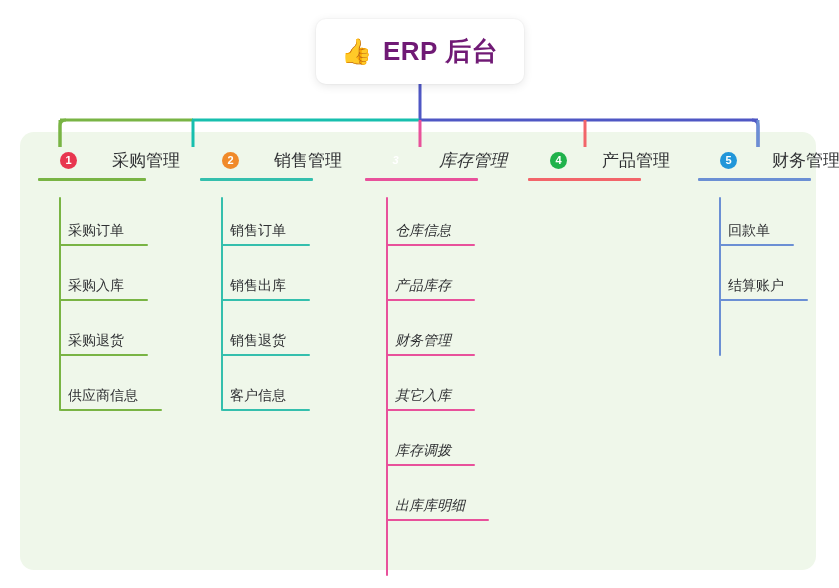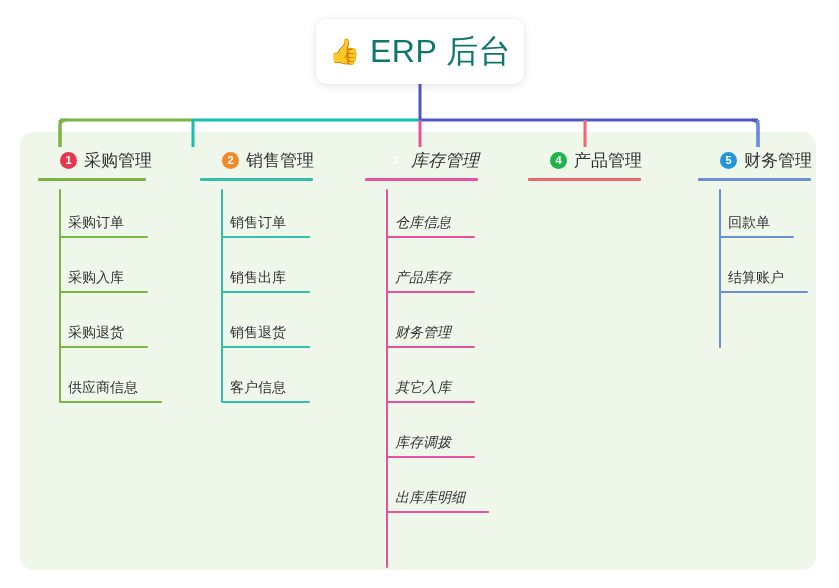--- a/index.html
+++ b/index.html
@@ -37,24 +37,25 @@
     justify-content: center;
     gap: 10px;
     z-index: 5;
   }
   .root-emoji {
     font-size: 25px;
     line-height: 1;
     display: block;
   }
   .root-title {
-    font-size: 32px;
-    color: #0f766e;
+    font-size: 26px;
+    color: #701a75;
     letter-spacing: 0.5px;
     white-space: nowrap;
+    font-weight: bold;
   }
 
   
   .panel {
     position: absolute;
     left: 20px;
     top: 132px;
     width: 796px;
     height: 438px;
     background: #eff7ea;
@@ -92,30 +93,31 @@
     font-size: 11px;
     line-height: 17px;
     text-align: center;
     font-weight: bold;
     flex: 0 0 auto;
   }
   .col-title {
     font-size: 17px;
     color: #2f3033;
     white-space: nowrap;
+    margin-left: 28px;
   }
   .head-rule {
     height: 3px;
     border-radius: 1px;
     margin-top: 6px;
   }
 
   .items {
     position: relative;
-    margin-top: 8px;
+    margin-top: 16px;
   }
   .item {
     position: relative;
     height: 55px;
     box-sizing: border-box;
   }
   .item-label {
     position: absolute;
     left: 30px;
     bottom: 12px;

